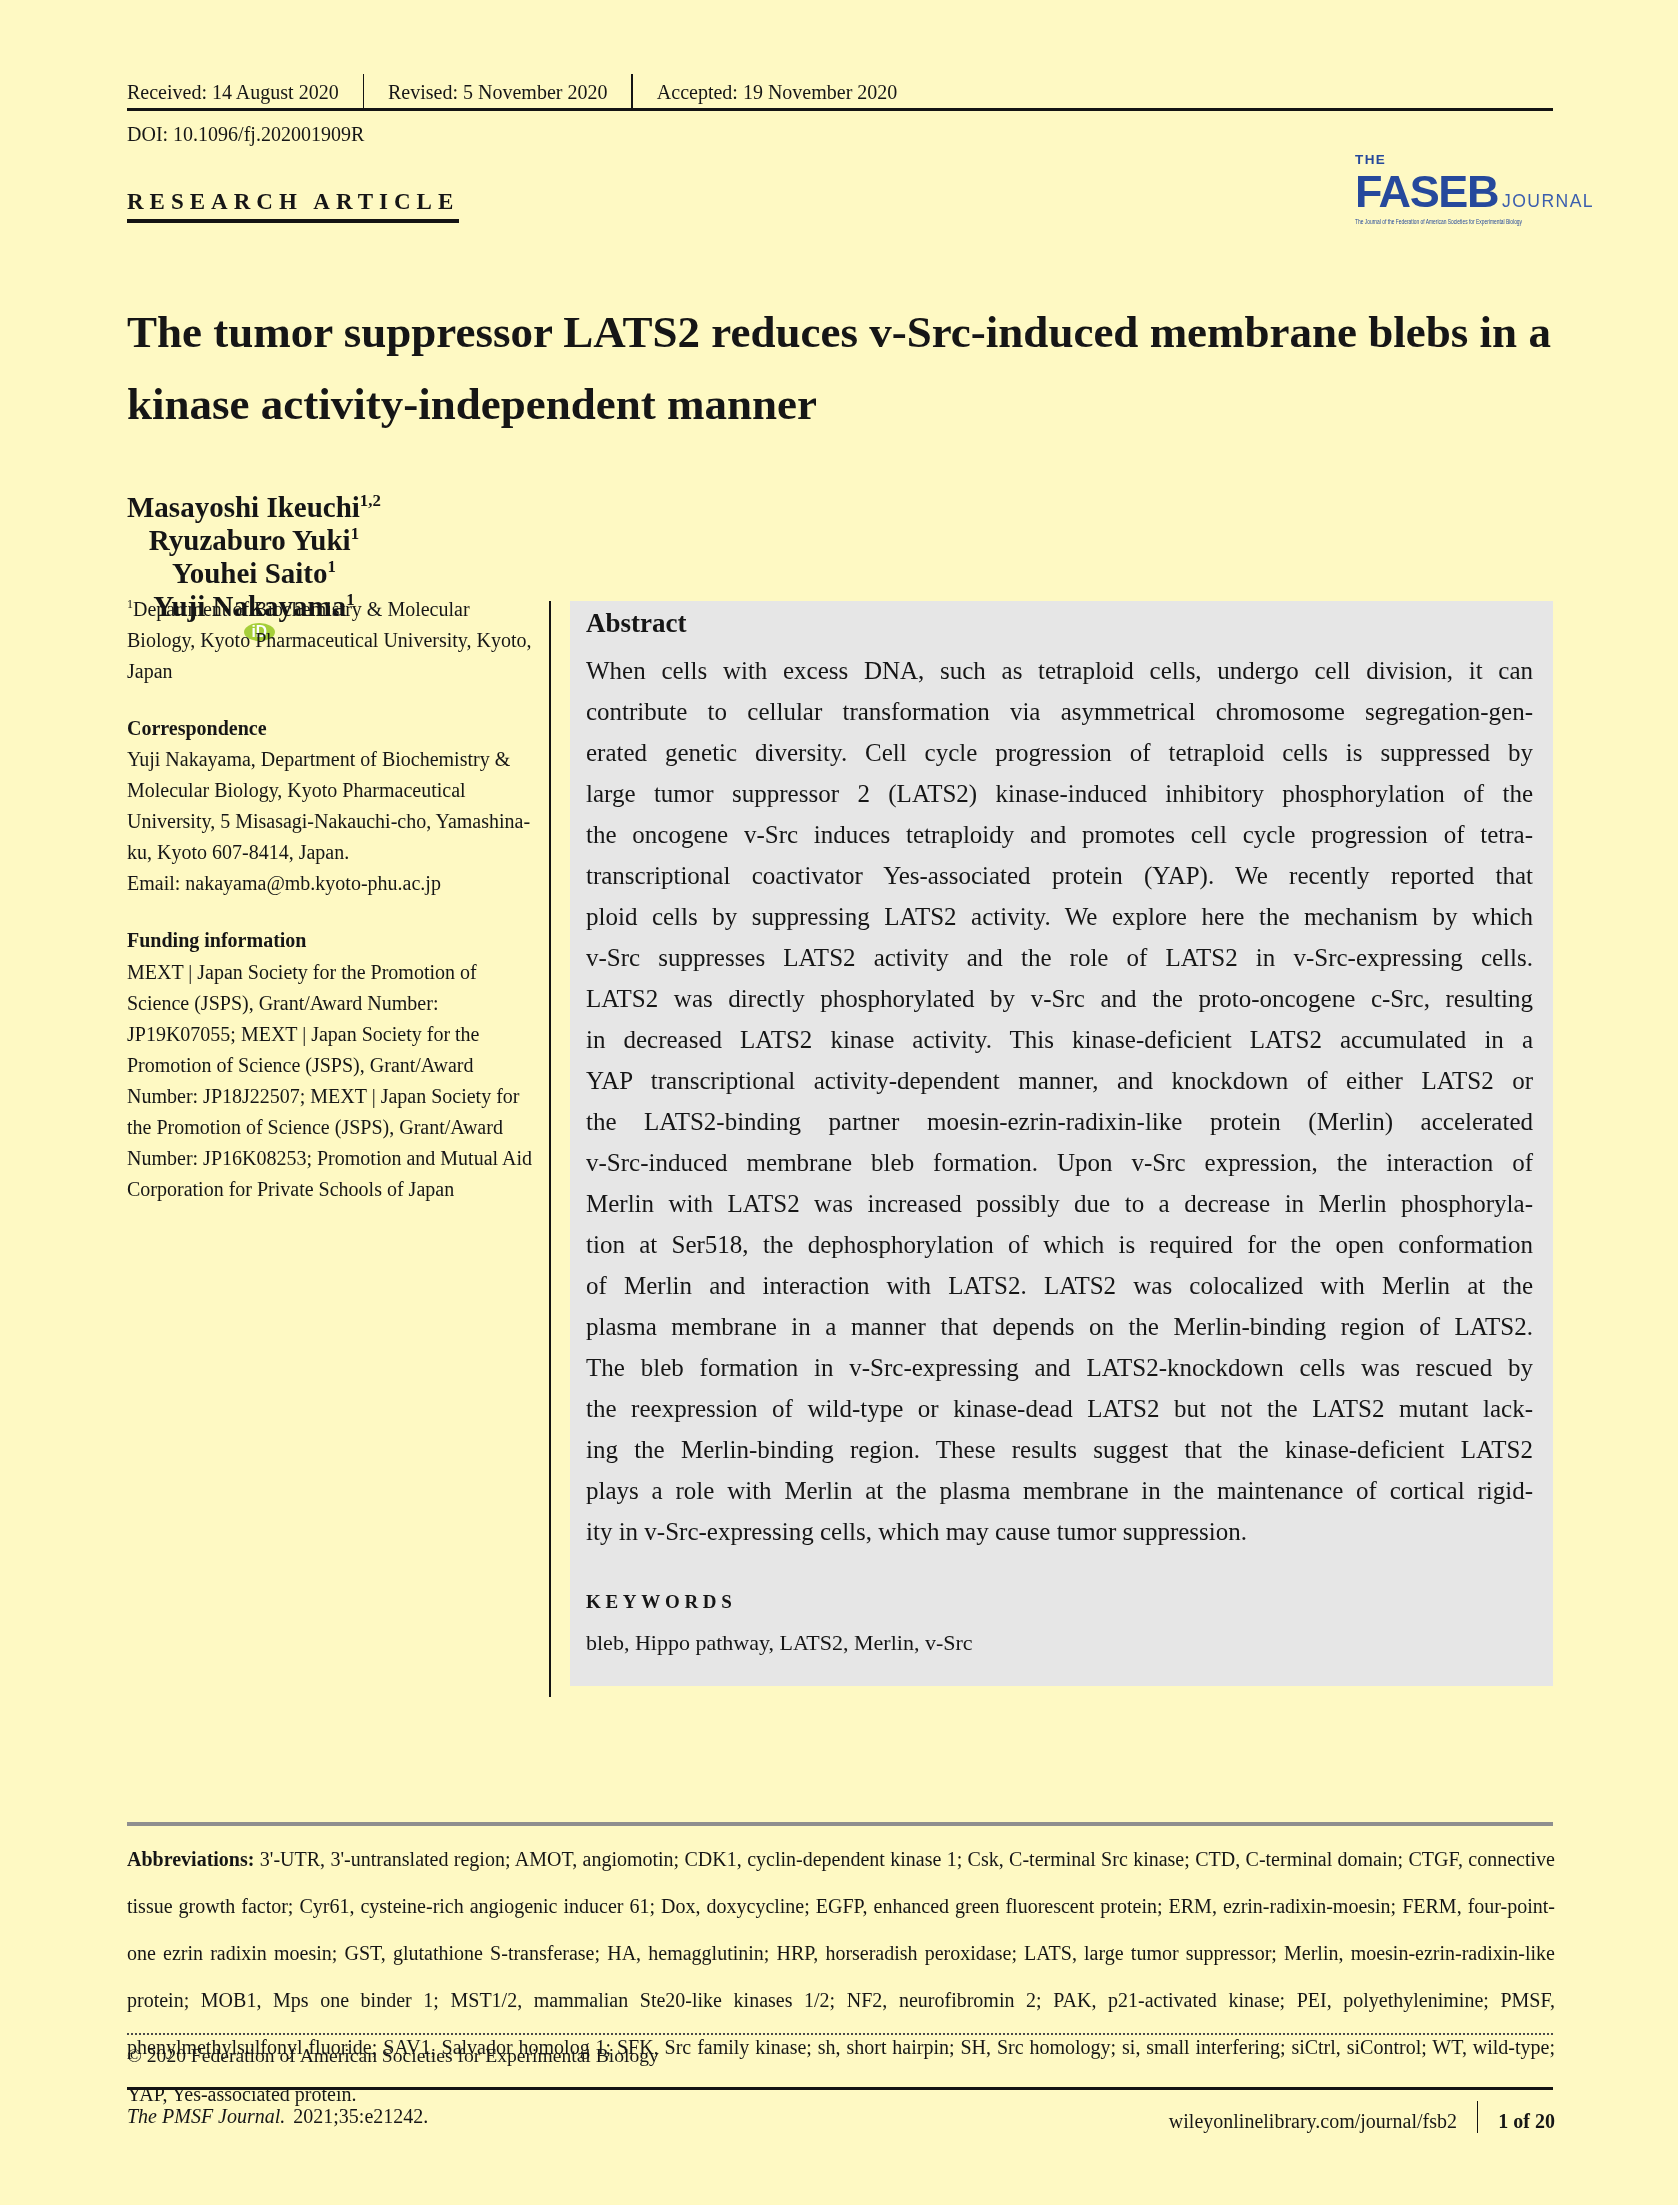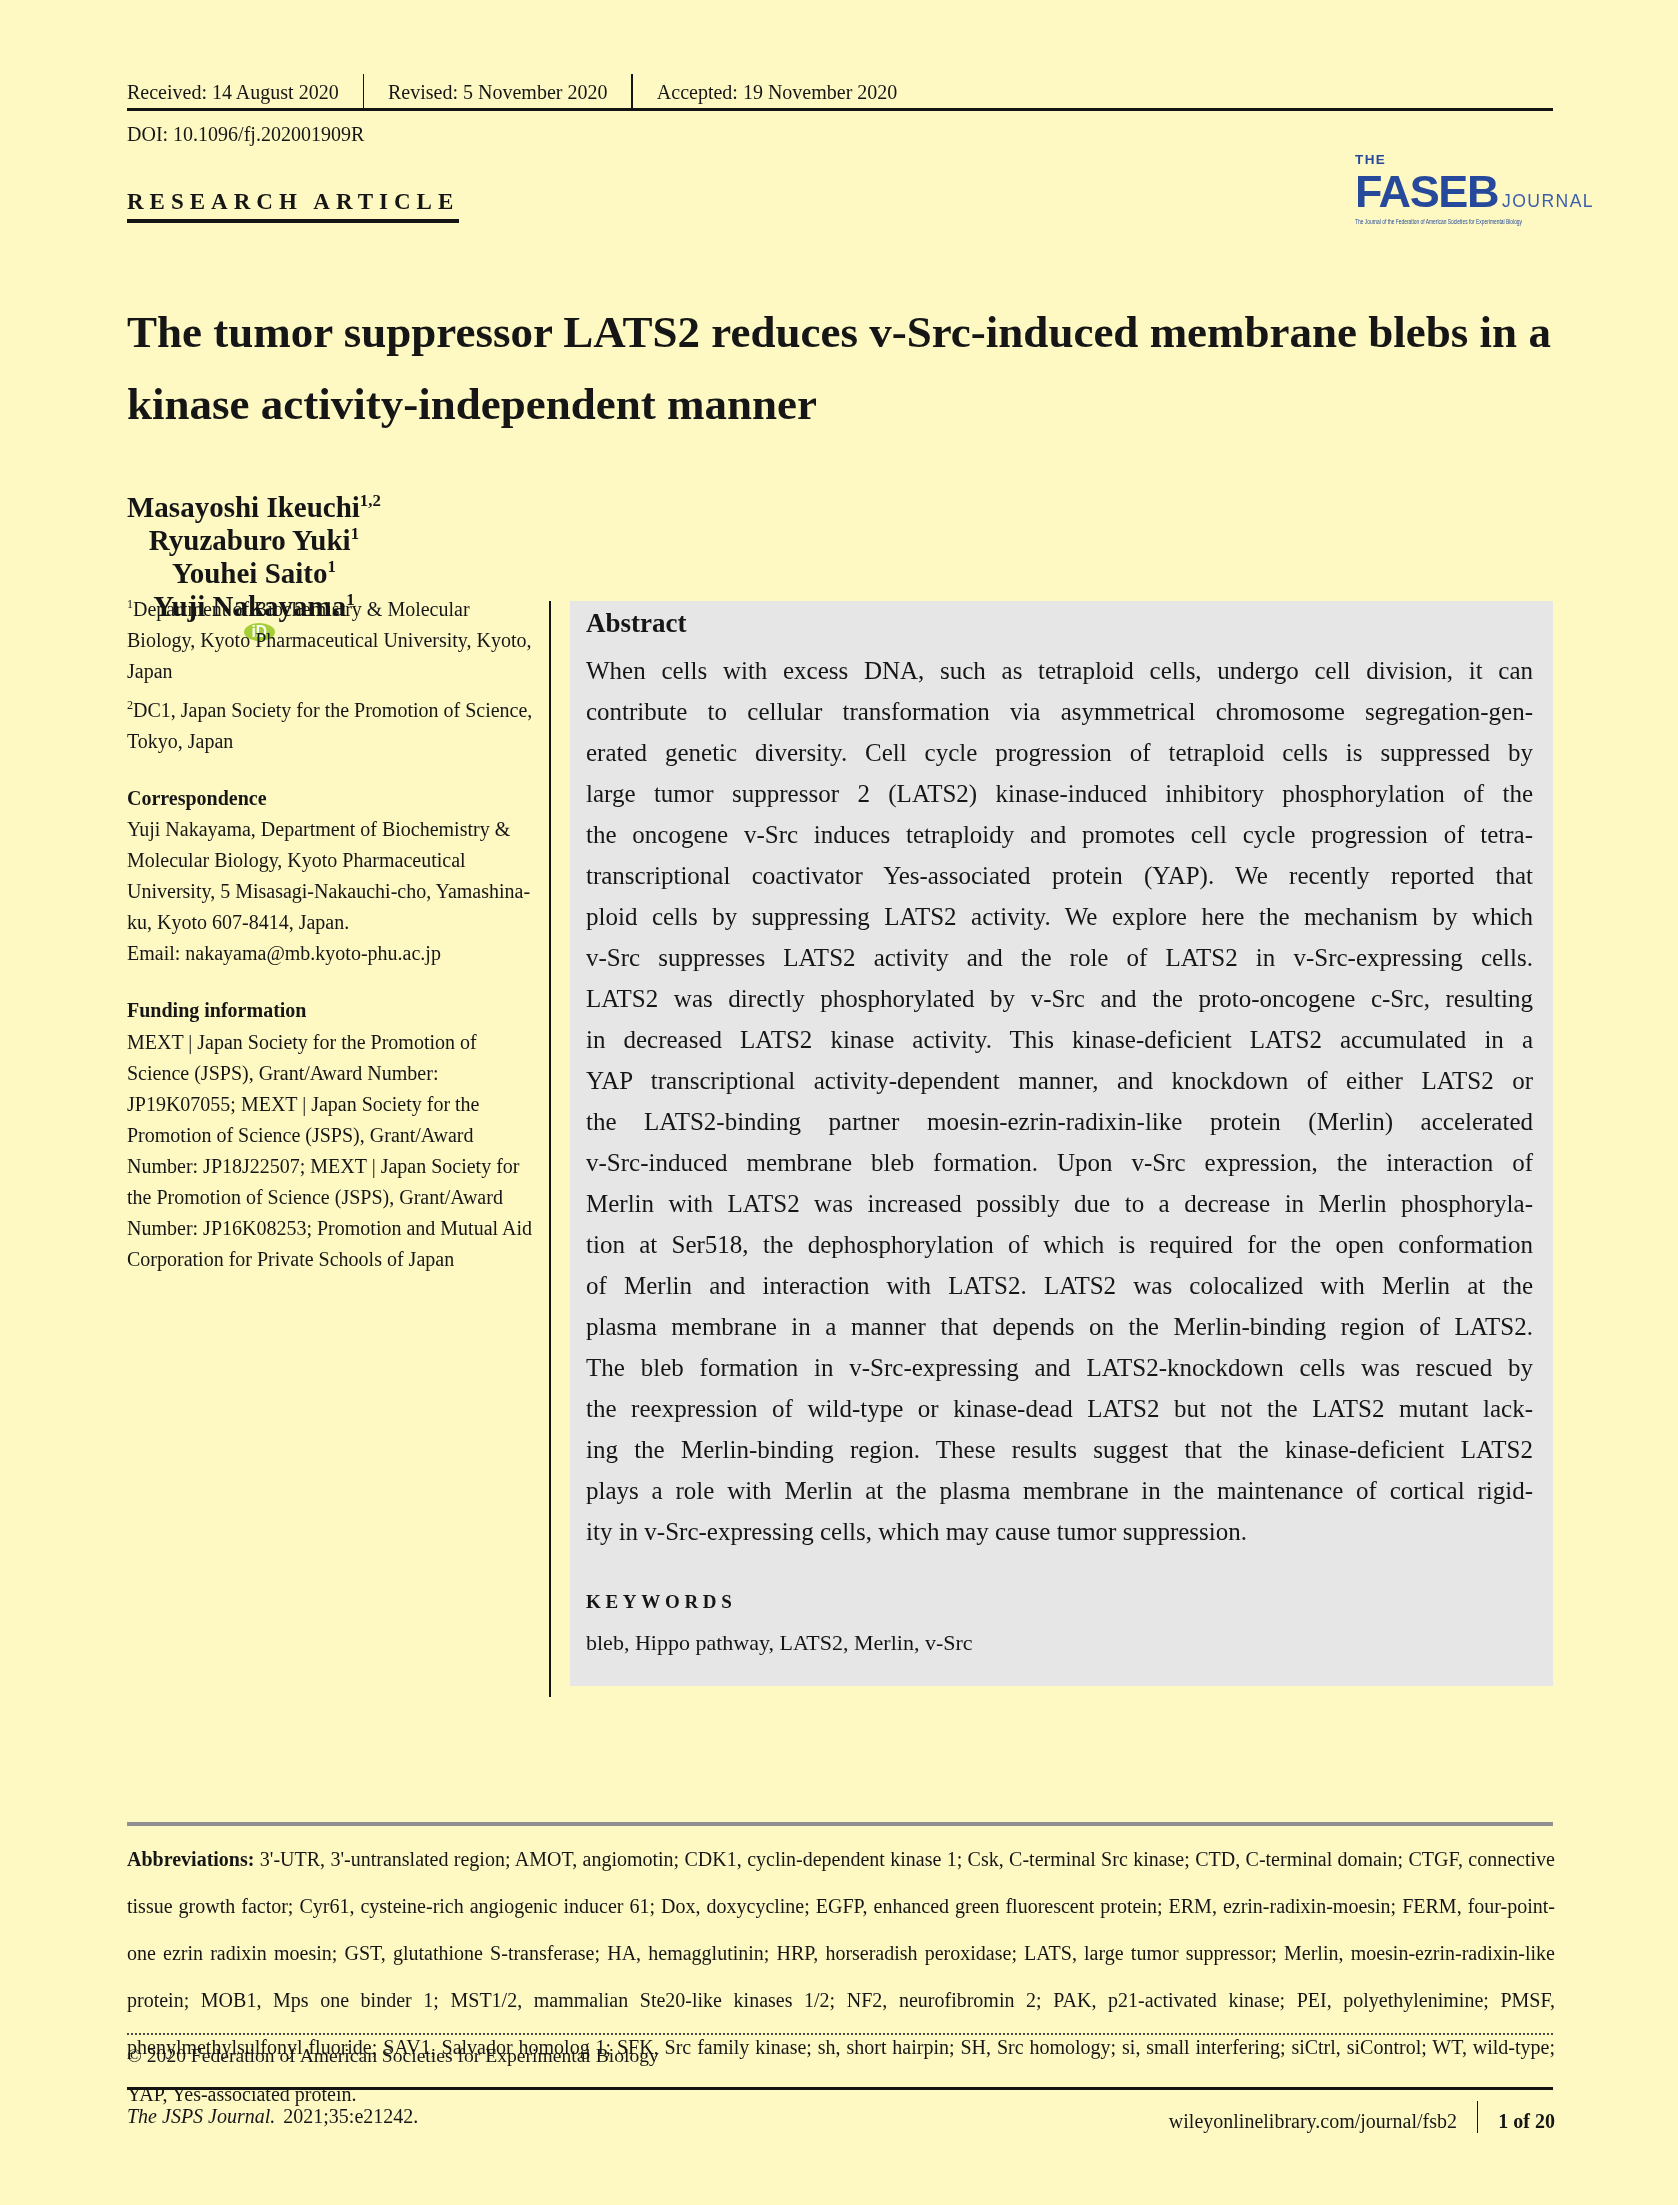--- a/index.html
+++ b/index.html
@@ -124,21 +124,20 @@
     <span class="auth"><span>Ryuzaburo Yuki</span><sup>1</sup></span>
     <span class="auth-sep"></span>
     <span class="auth"><span>Youhei Saito</span><sup>1</sup></span>
     <span class="auth-sep"></span>
     <span class="auth"><span>Yuji Nakayama</span><sup>1</sup></span>
     <span class="orcid">iD</span>
   </div>
 
   <div class="leftcol">
     <div class="affil"><sup>1</sup><span>Department of Biochemistry &amp; Molecular Biology, Kyoto Pharmaceutical University, Kyoto, Japan</span></div>
-    <div class="affil"><sup>2</sup><span>DC1, Japan Society for the Promotion of Science, Tokyo, Japan</span></div>
     <div class="col-head">Correspondence</div>
     <div class="corr-body">Yuji Nakayama, Department of Biochemistry &amp; Molecular Biology, Kyoto Pharmaceutical University, 5 Misasagi-Nakauchi-cho, Yamashina-ku, Kyoto 607-8414, Japan.</div>
     <div>Email: nakayama@mb.kyoto-phu.ac.jp</div>
     <div class="col-head">Funding information</div>
     <div class="fund-body">MEXT | Japan Society for the Promotion of Science (JSPS), Grant/Award Number: JP19K07055; MEXT | Japan Society for the Promotion of Science (JSPS), Grant/Award Number: JP18J22507; MEXT | Japan Society for the Promotion of Science (JSPS), Grant/Award Number: JP16K08253; Promotion and Mutual Aid Corporation for Private Schools of Japan</div>
   </div>
 
   <div class="vdivider"></div>
 
   <div class="abstract-box">
@@ -171,21 +170,21 @@
 
   <div class="abbr-rule"></div>
   <div class="abbr"><b>Abbreviations:</b><span> 3'-UTR, 3'-untranslated region; AMOT, angiomotin; CDK1, cyclin-dependent kinase 1; Csk, C-terminal Src kinase; CTD, C-terminal domain; CTGF, connective tissue growth factor; Cyr61, cysteine-rich angiogenic inducer 61; Dox, doxycycline; EGFP, enhanced green fluorescent protein; ERM, ezrin-radixin-moesin; FERM, four-point-one ezrin radixin moesin; GST, glutathione S-transferase; HA, hemagglutinin; HRP, horseradish peroxidase; LATS, large tumor suppressor; Merlin, moesin-ezrin-radixin-like protein; MOB1, Mps one binder 1; MST1/2, mammalian Ste20-like kinases 1/2; NF2, neurofibromin 2; PAK, p21-activated kinase; PEI, polyethylenimine; PMSF, phenylmethylsulfonyl fluoride; SAV1, Salvador homolog 1; SFK, Src family kinase; sh, short hairpin; SH, Src homology; si, small interfering; siCtrl, siControl; WT, wild-type; YAP, Yes-associated protein.</span></div>
 
   <div class="dotted"></div>
   <div class="copyright">© 2020 Federation of American Societies for Experimental Biology</div>
 
   <div class="footer-rule"></div>
   <div class="footer">
     <div class="footer-left">
-      <span class="it">The JSPS Journal.</span><span>2021;35:e21242.</span>
+      <span class="it">The PMSF Journal.</span><span>2021;35:e21242.</span>
     </div>
     <div class="footer-right">
       <span>wileyonlinelibrary.com/journal/fsb2</span>
       <span class="foot-sep"></span>
       <span class="foot-page">1 of 20</span>
     </div>
   </div>
 
 </div>
 

